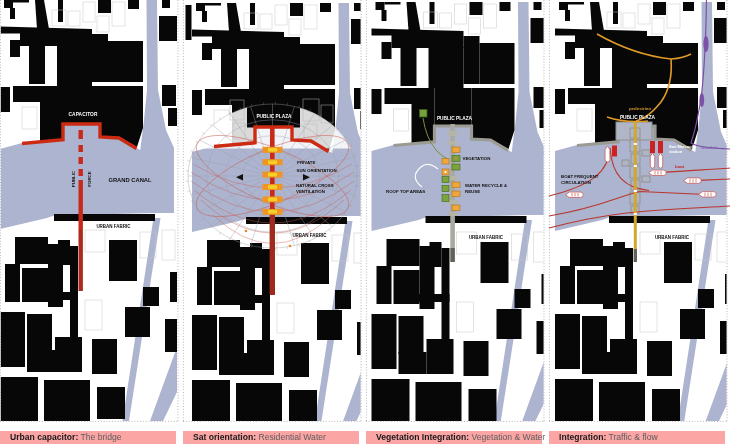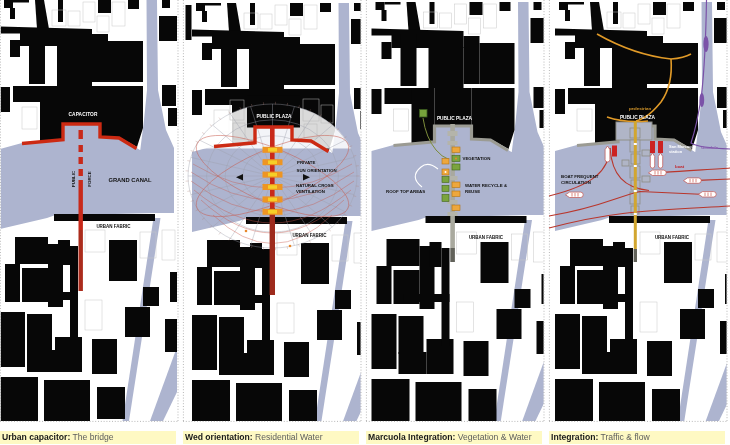--- a/index.html
+++ b/index.html
@@ -1,17 +1,17 @@
 <!DOCTYPE html>
 <html><head>
 <meta charset="utf-8">
 <style>
 html,body{margin:0;padding:0;background:#ffffff;width:730px;height:445px;overflow:hidden;}
 body{font-family:"Liberation Sans",sans-serif;}
-.cap{position:absolute;top:431px;height:13px;background:#fef9c3;width:176px;font-size:8.6px;line-height:13px;color:#1a1a1a;white-space:nowrap;padding-left:2px;box-sizing:border-box;}
+.cap{position:absolute;top:431px;height:13px;background:#fca5a5;width:176px;font-size:8.6px;line-height:13px;color:#1a1a1a;white-space:nowrap;padding-left:10px;box-sizing:border-box;}
 .cap b{font-weight:bold;}
 .cap span{color:#5d5d5d;}
 </style>
 </head>
 <body>
 <svg width="730" height="445" style="position:absolute;top:0;left:0" xmlns="http://www.w3.org/2000/svg">
 <defs>
 <g id="basemap">
 
   <polygon fill="#adb4cf" points="146.5,0 157,0 158,90 166,130 174,148 174,152 140,152 144,120 147,90"></polygon>
@@ -368,15 +368,15 @@
   <text x="126" y="167.5" font-size="4.4" font-weight="bold" fill="#c2252b">boat</text>
   <g font-size="4.4" font-weight="bold" fill="#111">
     <text x="12" y="177.5">BOAT FREQUENT</text>
     <text x="12" y="184">CIRCULATION</text>
   </g>
   <text x="123" y="238.9" font-size="4.5" font-weight="bold" text-anchor="middle" fill="#111">URBAN FABRIC</text>
 </g>
 </svg>
 
 <div class="cap" style="left:0"><b>Urban capacitor:</b><span> The bridge</span></div>
-<div class="cap" style="left:183px"><b>Wed orientation:</b><span> Residential Water</span></div>
-<div class="cap" style="left:366px"><b>Marcuola Integration:</b><span> Vegetation &amp; Water</span></div>
+<div class="cap" style="left:183px"><b>Sat orientation:</b><span> Residential Water</span></div>
+<div class="cap" style="left:366px"><b>Vegetation Integration:</b><span> Vegetation &amp; Water</span></div>
 <div class="cap" style="left:549px"><b>Integration:</b><span> Traffic &amp; flow</span></div>
 
 </body></html>

